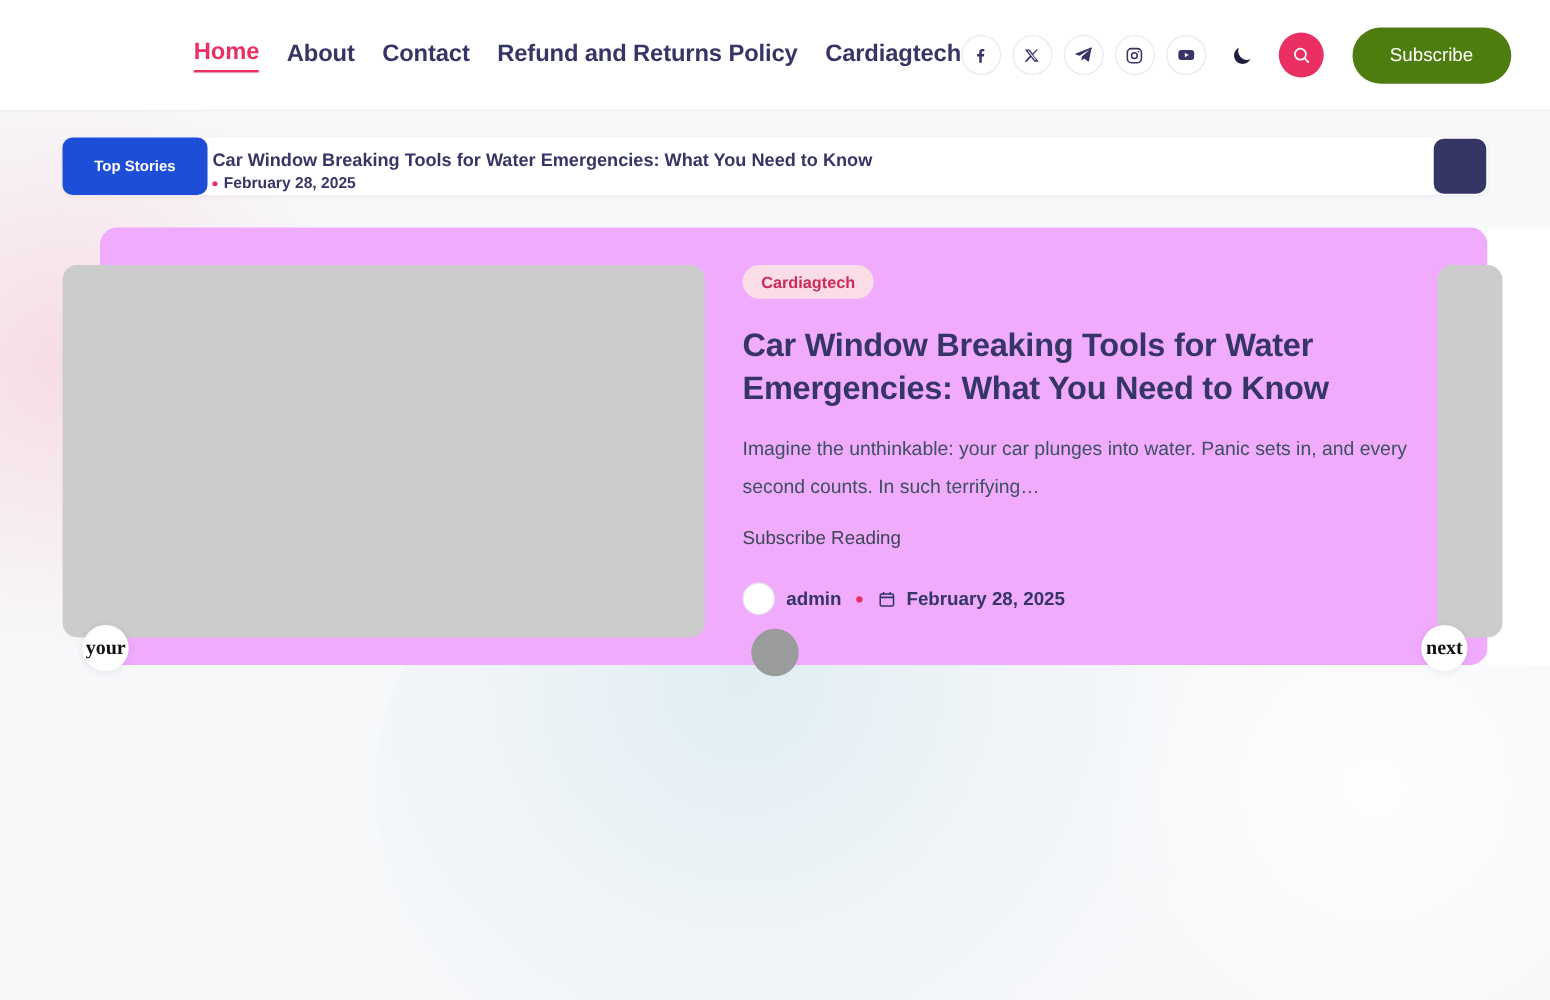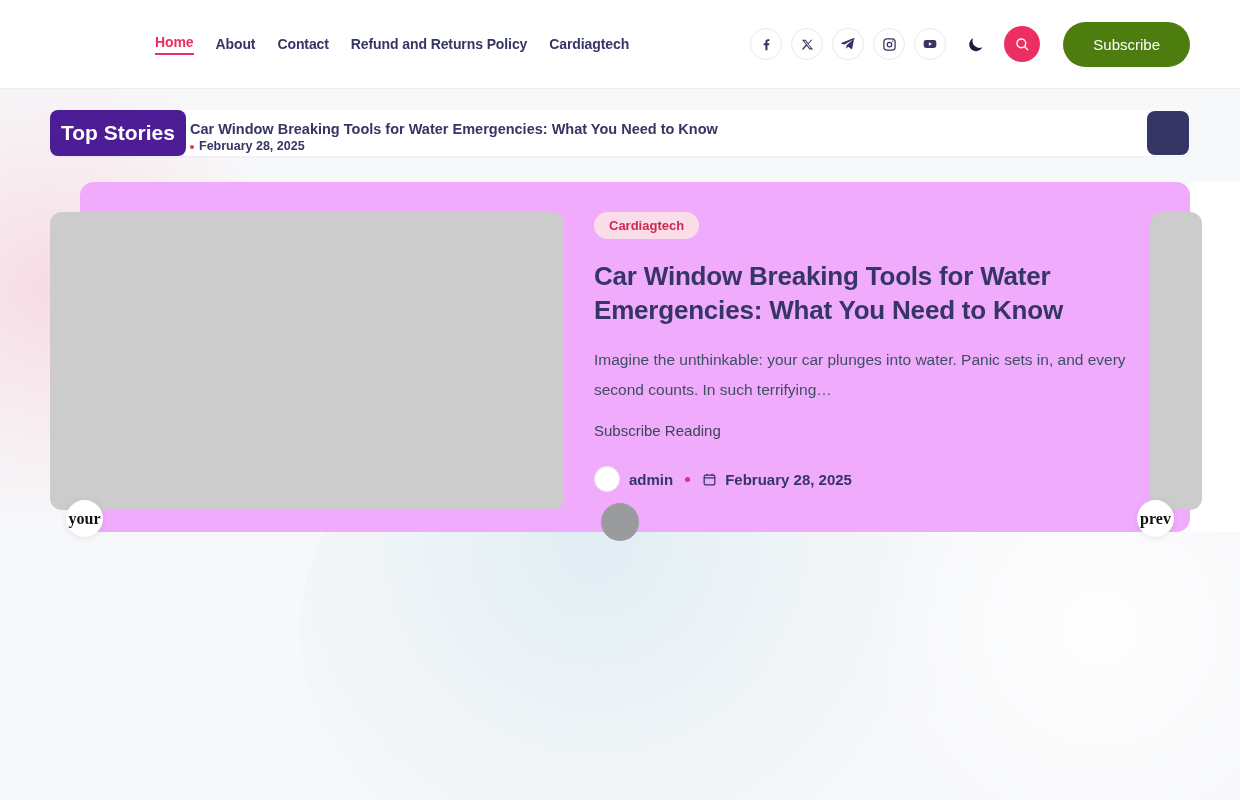--- a/index.html
+++ b/index.html
@@ -65,21 +65,21 @@
     padding: 0 50px;
   }
 
   .main-nav {
     display: flex;
     align-items: center;
     gap: 22px;
     margin-left: 105px;
   }
   .nav-link {
-    font-size: 14px;
+    font-size: 19px;
     font-weight: bold;
     color: #353566;
     text-decoration: none;
     letter-spacing: -0.1px;
     white-space: nowrap;
     cursor: pointer;
     text-align: right;
   }
   .nav-link.active {
     color: #ec2f63;
@@ -159,29 +159,29 @@
     z-index: 4;
     margin: 21px 50px 0 50px;
     height: 46px;
     display: flex;
     align-items: stretch;
     background: #fff;
     border-radius: 8px;
     box-shadow: 0 1px 3px rgba(40,40,80,0.05);
   }
   .ticker-badge {
-    background: #4c1d95;
+    background: #1d4ed8;
     color: #fff;
     border-radius: 8px;
-    font-size: 21px;
+    font-size: 12px;
     font-weight: bold;
     display: flex;
     align-items: center;
     justify-content: center;
-    width: 136px;
+    width: 116px;
     flex: none;
     cursor: pointer;
   }
   .ticker-view {
     flex: 1;
     overflow: hidden;
     position: relative;
     padding-left: 2px;
   }
   .ticker-list {
@@ -496,16 +496,16 @@
             </svg>
           <span>February 28, 2025</span>
         </span>
       </div>
     </div>
 
     <div class="slide-peek"></div>
   </div>
 
   <div class="nav-arrow nav-prev">your</div>
-  <div class="nav-arrow nav-next">prev</div>
+  <div class="nav-arrow nav-next">next</div>
   <div class="slider-loader"></div>
 
 </section>
 
 </body></html>

